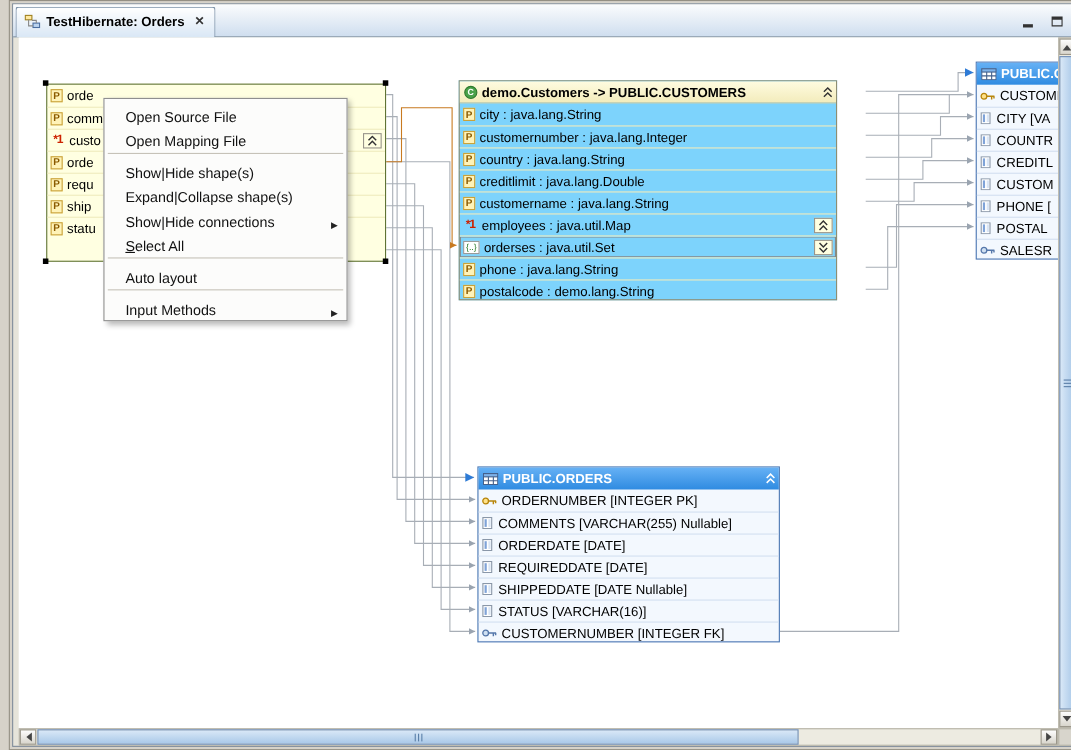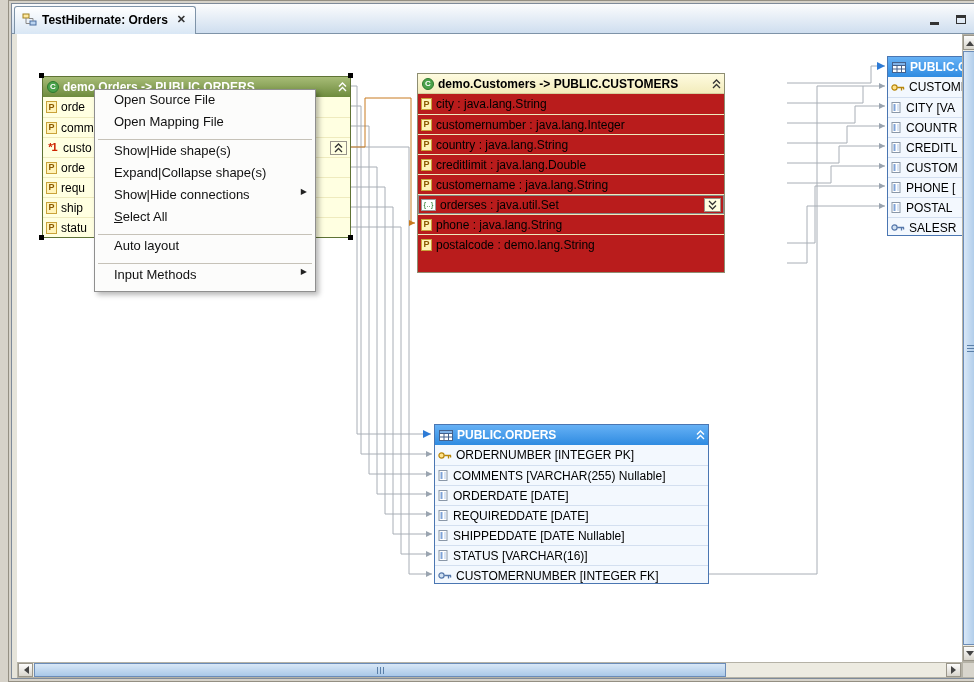--- a/index.html
+++ b/index.html
@@ -25,21 +25,21 @@
   .shape{position:absolute;font-size:12px;color:#000}
   .hdr{height:20px;display:flex;align-items:center;gap:4px;padding:0 20px 0 4px;font-weight:bold;white-space:nowrap;position:relative;overflow:hidden}
   .hdr-chev{position:absolute;right:3px;top:50%;transform:translateY(-50%);display:flex}
   .erow{height:20px;display:flex;align-items:center;gap:4px;padding:0 3px;white-space:nowrap;position:relative;overflow:hidden}
   .rows .erow + .erow{border-top:1px solid transparent}
 
   .entity-orders{left:25px;top:42px;width:309px;height:162px;border:1px solid #5F7335;background:#FFFFE1}
   .entity-orders .hdr{background:linear-gradient(#A7BC77,#6E8B3D);color:#fff}
   .entity-orders .rows .erow + .erow{border-top-color:#EFEBBE}
 
-  .entity-customers{left:400px;top:39px;width:308px;height:200px;border:1px solid #8E8E72;background:#b91c1c}
+  .entity-customers{left:400px;top:39px;width:344px;height:200px;border:1px solid #8E8E72;background:#7dd3fc}
   .entity-customers .hdr{background:linear-gradient(#FEFBE0,#F3ECBC);border-bottom:1px solid #D6CF9E}
   .entity-customers .rows .erow + .erow{border-top-color:#EFEBBE}
 
   .dbtable{background:#F3F8FE}
   .dbtable .hdr{background:linear-gradient(#66B1F5,#2F8BE1);color:#fff}
   .dbtable .rows .erow + .erow{border-top-color:#D3DFF0}
   .table-orders{left:417px;top:390px;width:275px;height:160px;border:1px solid #4A76B2}
   .table-customers{left:870px;top:22px;width:118px;height:180px;border:1px solid #4A76B2}
 
   .focusrow{box-shadow:inset 0 0 0 1px #878787}
@@ -51,21 +51,21 @@
   .ic-prop::before{content:"P"}
   .ic-req{width:13px;font-size:11px;font-weight:bold;color:#CC2200;letter-spacing:-1px}
   .ic-req::before{content:"*1"}
   .ic-set{width:15px;height:12px;border:1px solid #9A9A9A;background:#fff;font-size:8px;color:#227722}
   .ic-set::before{content:"{..}"}
   .ic-class{width:12px;height:12px;border-radius:50%;background:#4AA14A;border:1px solid #2E7A2E;color:#fff;font-size:8px;font-weight:bold}
   .ic-class::before{content:"C"}
 
   
   .cmenu{position:absolute;left:77px;top:55px;width:222px;background:#FCFCFB;border:1px solid #8F8F8F;box-shadow:3px 3px 5px rgba(0,0,0,.28);padding:2px 1px;z-index:50;font-size:13px}
-  .mi{height:22px;display:flex;align-items:flex-start;padding:0 22px 0 18px;position:relative;color:#111;white-space:nowrap}
+  .mi{height:22px;display:flex;align-items:flex-end;padding:0 22px 0 18px;position:relative;color:#111;white-space:nowrap}
   .msep{border-top:1px solid #C6C2B8;margin:3px 2px}
   .mi .sub{position:absolute;right:7px;font-size:8px;color:#222}
   .mi.ul .mlabel::first-letter{text-decoration:underline}
 
   
   .handle{position:absolute;width:5px;height:5px;background:#000;z-index:10}
 
   
   .hscroll{position:absolute;left:8px;top:661px;width:945px;height:16px;background:#EDEBE1;border:1px solid #B5B2A6}
   .vscroll{position:absolute;left:953px;top:33px;width:16px;height:628px;background:#EDEBE1;border:1px solid #B5B2A6}
@@ -138,29 +138,20 @@
         <path d="M770 209 H798 V152 H868" marker-end="url(#mg)"></path>
         <path d="M770 229 H790 V172 H868" marker-end="url(#mg)"></path>
         <path d="M692 540 H800 V52 H846"></path>
         <path d="M334 52 H340 V400 H414" marker-end="url(#mb)"></path>
         <path d="M770 49 H854 V32 H868" marker-end="url(#mb)"></path>
       </g>
       <path d="M334 113 H348 V64 H394 V189 H398" fill="none" stroke="#C87A20" stroke-width="1" marker-end="url(#mo)"></path>
     </svg>
 
     <div class="shape entity-orders">
-      <div class="hdr">
-        <span class="ic ic-class"></span>
-        <span>demo.Orders -&gt; PUBLIC.ORDERS</span>
-        <span class="hdr-chev">
-          <svg width="9" height="10" viewBox="0 0 9 10">
-              <path d="M1 4.5 L4.5 1 L8 4.5 M1 9 L4.5 5.5 L8 9" stroke="#FFF" stroke-width="1.4" fill="none"></path>
-            </svg>
-        </span>
-      </div>
       <div class="rows">
         <div class="erow">
           <span class="ic ic-prop"></span>
           <span>orde</span>
         </div>
         <div class="erow">
           <span class="ic ic-prop"></span>
           <span>comm</span>
         </div>
         <div class="erow">
@@ -219,20 +210,29 @@
           <span class="ic ic-prop"></span>
           <span>country : java.lang.String</span>
         </div>
         <div class="erow">
           <span class="ic ic-prop"></span>
           <span>creditlimit : java.lang.Double</span>
         </div>
         <div class="erow">
           <span class="ic ic-prop"></span>
           <span>customername : java.lang.String</span>
+        </div>
+        <div class="erow">
+          <span class="ic ic-req"></span>
+          <span>employees : java.util.Map</span>
+          <span class="chev-box">
+            <svg width="9" height="10" viewBox="0 0 9 10">
+                <path d="M1 4.5 L4.5 1 L8 4.5 M1 9 L4.5 5.5 L8 9" stroke="#333" stroke-width="1.3" fill="none"></path>
+              </svg>
+          </span>
         </div>
         <div class="erow focusrow">
           <span class="ic ic-set"></span>
           <span>orderses : java.util.Set</span>
           <span class="chev-box">
             <svg width="9" height="10" viewBox="0 0 9 10">
                 <path d="M1 1 L4.5 4.5 L8 1 M1 5.5 L4.5 9 L8 5.5" stroke="#333" stroke-width="1.3" fill="none"></path>
               </svg>
           </span>
         </div>

